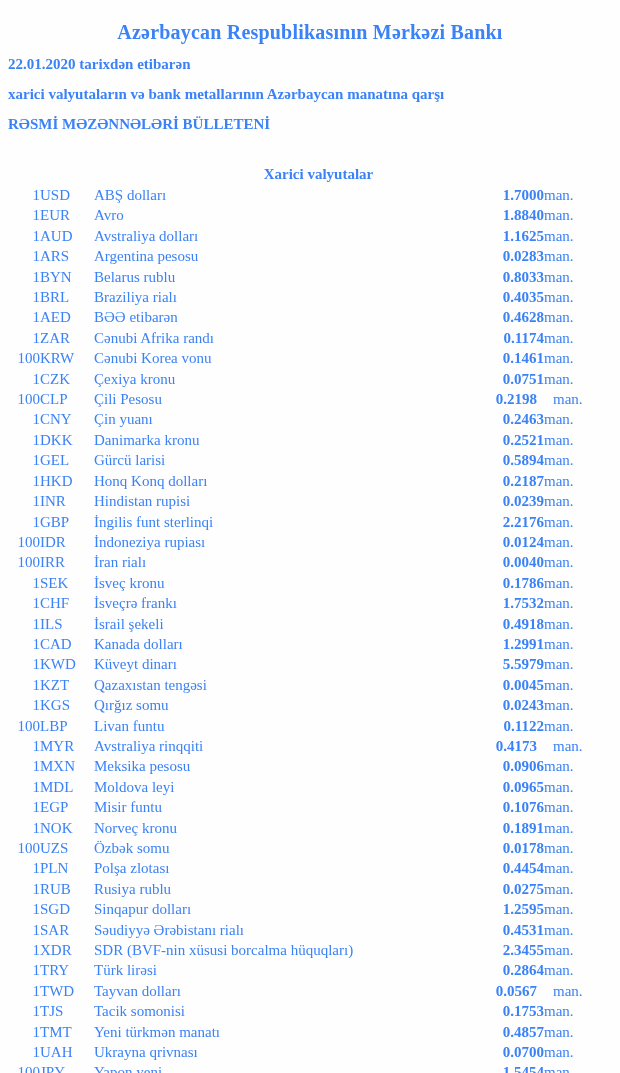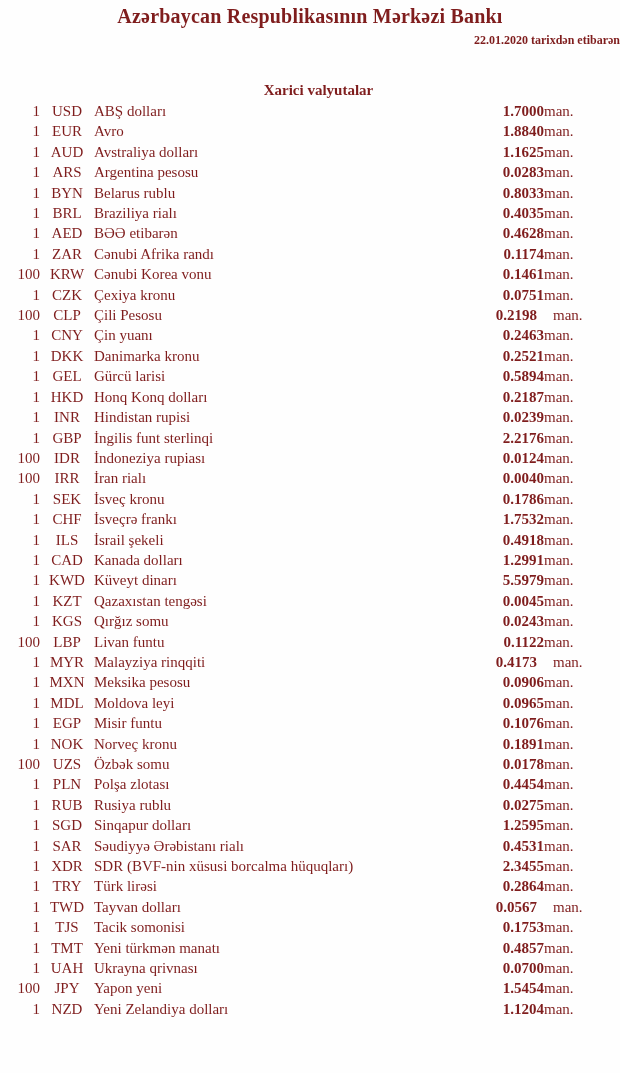--- a/index.html
+++ b/index.html
@@ -5,38 +5,38 @@
   html, body {
     margin: 0;
     padding: 0;
     background: #ffffff;
   }
   .page {
     position: relative;
     width: 620px;
     height: 1073px;
     background: #fefefe;
-    color: #7f1d1d;
+    color: #3b82f6;
     font-family: "Liberation Serif", "DejaVu Serif", serif;
     overflow: hidden;
     box-sizing: border-box;
-    padding-top: 3px;
+    padding-top: 19px;
   }
   .doc-title {
     margin: 0;
     text-align: center;
     font-size: 20px;
     line-height: 26px;
     font-weight: bold;
     letter-spacing: 0.2px;
   }
   .hline {
-    margin: 0;
-    text-align: right;
-    font-size: 12px;
+    margin: 8px;
+    text-align: left;
+    font-size: 15px;
     line-height: 22px;
     font-weight: bold;
   }
   .section-title {
     margin: 28px 0 0 17px;
     text-align: center;
     font-size: 15px;
     line-height: 22px;
     font-weight: bold;
   }
@@ -52,33 +52,35 @@
     height: 20.4px;
     padding: 0;
     white-space: nowrap;
     overflow: visible;
   }
   col.c-qty  { width: 40px; }
   col.c-code { width: 54px; }
   col.c-rate { width: 80px; }
   col.c-unit { width: 54px; }
   td.qty  { text-align: right; }
-  td.code { text-align: center; }
+  td.code { }
   td.name { padding-left: 13px; }
   td.rate { text-align: right; font-weight: bold; }
   td.unit { padding-left: 16px; }
   tr.tight td.rate { padding-right: 7px; margin-top: 9px; }
   tr.tight td.unit { padding-left: 9px; }
 </style>
 </head>
 <body>
 
 <div class="page">
   <h1 class="doc-title">Azərbaycan Respublikasının Mərkəzi Bankı</h1>
   <div class="hline">22.01.2020 tarixdən etibarən</div>
+  <div class="hline">xarici valyutaların və bank metallarının Azərbaycan manatına qarşı</div>
+  <div class="hline">RƏSMİ MƏZƏNNƏLƏRİ BÜLLETENİ</div>
 
   <h2 class="section-title">Xarici valyutalar</h2>
 
   <table class="rates">
     <colgroup>
       <col class="c-qty">
         <col class="c-code">
         <col class="c-name">
         <col class="c-rate">
         <col class="c-unit">
@@ -269,21 +271,21 @@
         <tr>
           <td class="qty">100</td>
           <td class="code">LBP</td>
           <td class="name">Livan funtu</td>
           <td class="rate">0.1122</td>
           <td class="unit">man.</td>
         </tr>
         <tr class="tight">
           <td class="qty">1</td>
           <td class="code">MYR</td>
-          <td class="name">Malayziya rinqqiti</td>
+          <td class="name">Avstraliya rinqqiti</td>
           <td class="rate">0.4173</td>
           <td class="unit">man.</td>
         </tr>
         <tr>
           <td class="qty">1</td>
           <td class="code">MXN</td>
           <td class="name">Meksika pesosu</td>
           <td class="rate">0.0906</td>
           <td class="unit">man.</td>
         </tr>

